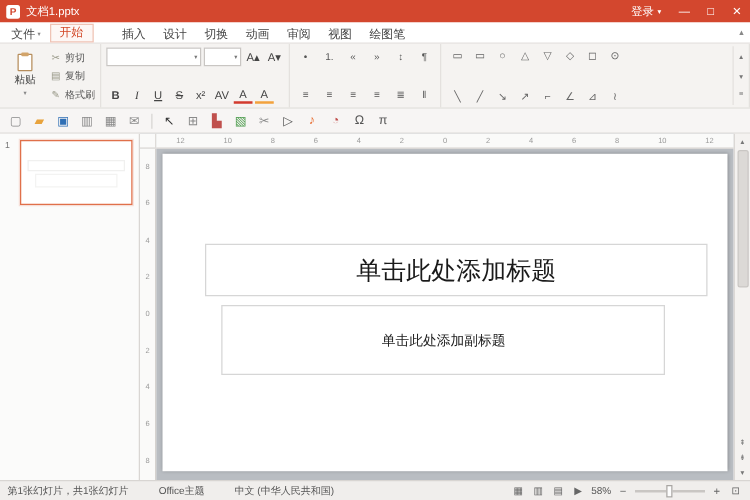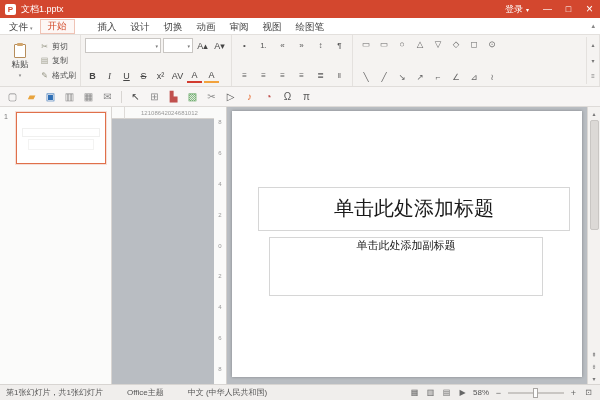--- a/index.html
+++ b/index.html
@@ -61,30 +61,30 @@
   .qsep{width:1px;height:12px;background:#d8d5d2;margin:0 3px}
 
   
   .main{flex:1;display:flex;min-height:0}
   .panel{width:112px;background:#fbfbfa;border-right:1px solid #d9d6d3;position:relative;padding:5px 6px 4px 16px;flex:none}
   .slide-num{position:absolute;left:4px;top:6px;font-size:7px;color:#777}
   .thumb{width:90px;height:52px;background:#fff;border:1px solid #e0704a;box-shadow:0 0 0 1px rgba(224,112,74,.2)}
   .thumb .tb1{width:78px;height:9px;border:1px solid #f0f0ef;margin:15px auto 2px}
   .thumb .tb2{width:66px;height:11px;border:1px solid #f3f3f2;margin:0 auto}
 
-  .canvas{flex:1;display:flex;flex-direction:row;background:#b9bdc2;min-width:0}
+  .canvas{flex:1;display:flex;flex-direction:column;background:#b9bdc2;min-width:0}
   .ruler-top{height:12px;display:flex;flex:none}
   .ruler-corner{width:13px;background:#fafaf9;border-right:1px solid #dedbd8;border-bottom:1px solid #d5d2cf;flex:none}
   .hruler{flex:1;background:#fafaf9;border-bottom:1px solid #d5d2cf;display:flex;align-items:center;justify-content:space-between;padding:0 16px;font-size:6px;color:#999}
   .body-row{flex:1;display:flex;min-height:0}
   .vruler{width:13px;background:#fafaf9;border-right:1px solid #d5d2cf;display:flex;flex-direction:column;align-items:center;justify-content:space-between;padding:12px 0;font-size:6px;color:#999;flex:none}
   .viewport{flex:1;position:relative;padding:4px 5px 7px 5px;min-width:0}
   .slide{width:100%;height:100%;background:#fff;box-shadow:0 0 3px rgba(0,0,0,.3);position:relative}
   .ph-title{position:absolute;left:7.5%;width:89%;top:28.5%;height:16.5%;border:1px solid #d6d6d6;display:flex;align-items:center;justify-content:center;font-family:"Liberation Serif",serif;font-size:20px;color:#1a1a1a;white-space:nowrap}
-  .ph-sub{position:absolute;left:10.5%;width:78.5%;top:47.5%;height:22%;border:1px solid #d6d6d6;text-align:center;padding-top:0;font-family:"Liberation Serif",serif;font-size:11px;color:#1a1a1a}
+  .ph-sub{position:absolute;left:10.5%;width:78.5%;top:47.5%;height:22%;border:1px solid #d6d6d6;text-align:center;padding-top:20px;font-family:"Liberation Serif",serif;font-size:11px;color:#1a1a1a}
 
   .scroll{width:13px;background:#f4f2f0;border-left:1px solid #dbd8d5;display:flex;flex-direction:column;align-items:center;flex:none}
   .scr-btn{height:12px;width:13px;display:flex;align-items:center;justify-content:center;font-size:6px;color:#777}
   .scr-thumb{width:9px;height:110px;background:#dcd9d6;border:1px solid #c9c6c3;border-radius:2px;margin-top:1px}
   .scr-fill{flex:1}
 
   
   .status{height:16px;background:#f0eeec;border-top:1px solid #d8d5d2;display:flex;align-items:center;font-size:8px;color:#555;padding:0 6px;gap:24px;flex:none}
   .st-right{margin-left:auto;display:flex;align-items:center;gap:5px}
   .vicon{width:11px;text-align:center;font-size:8px;color:#666}

